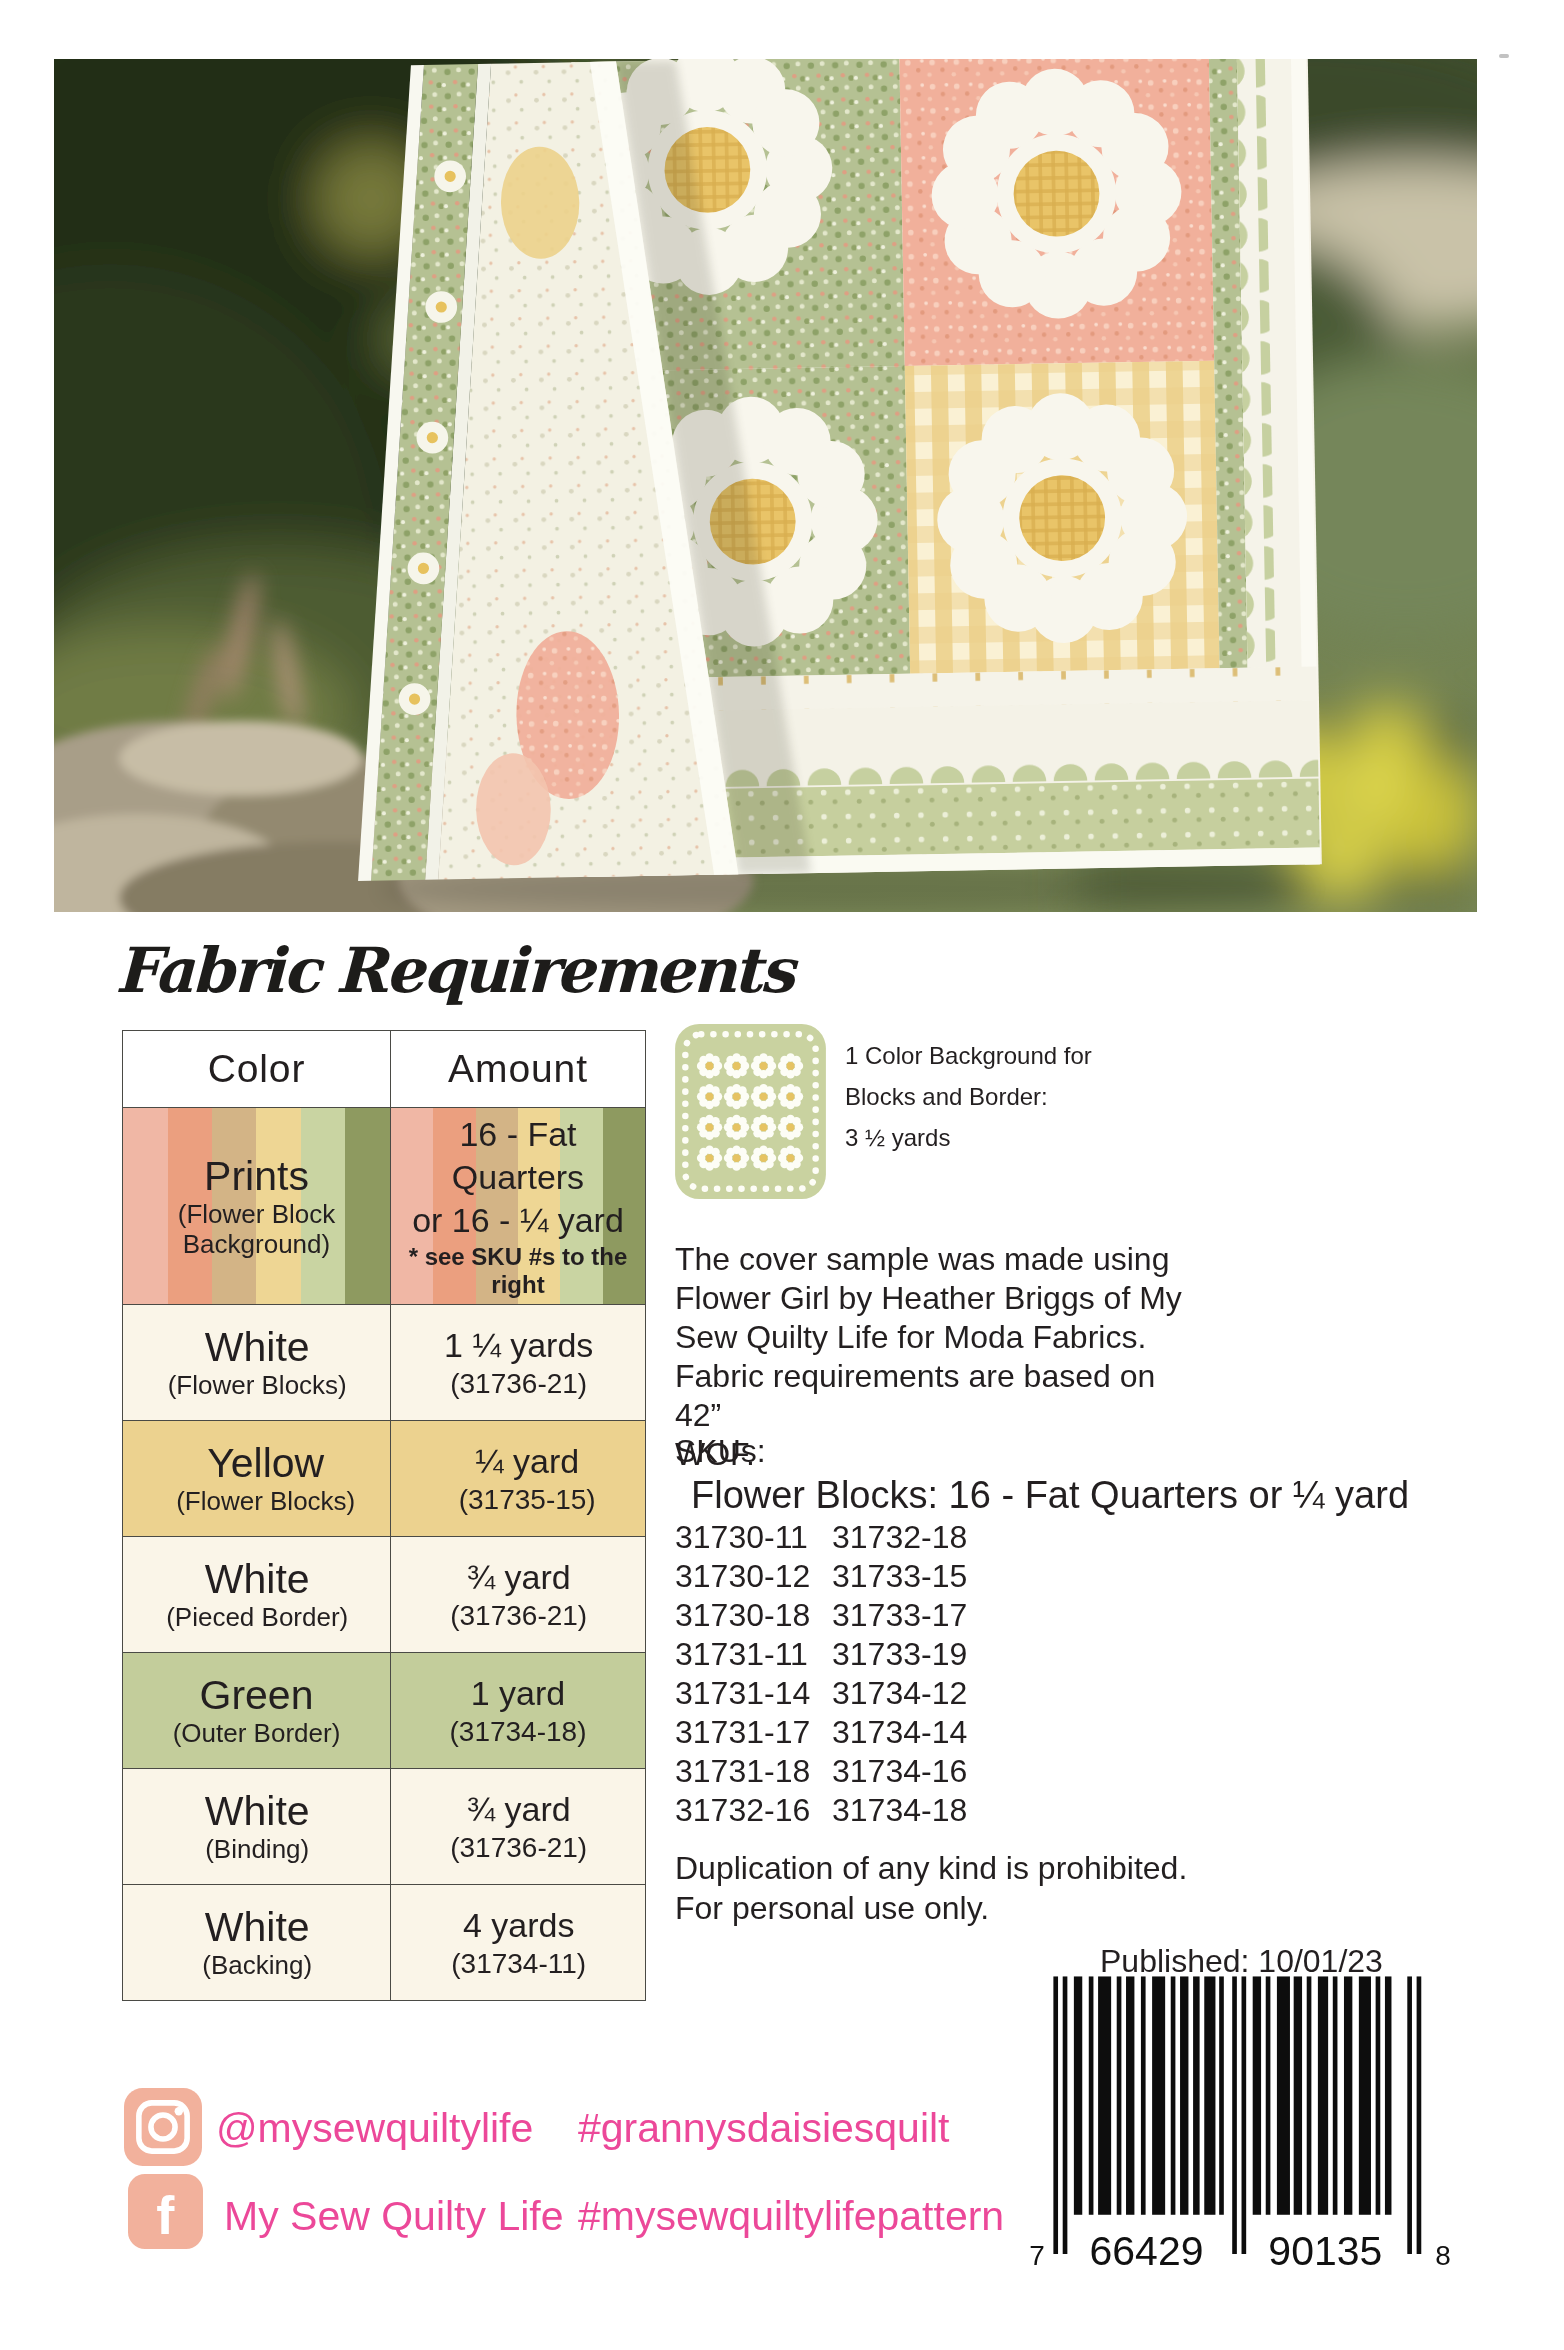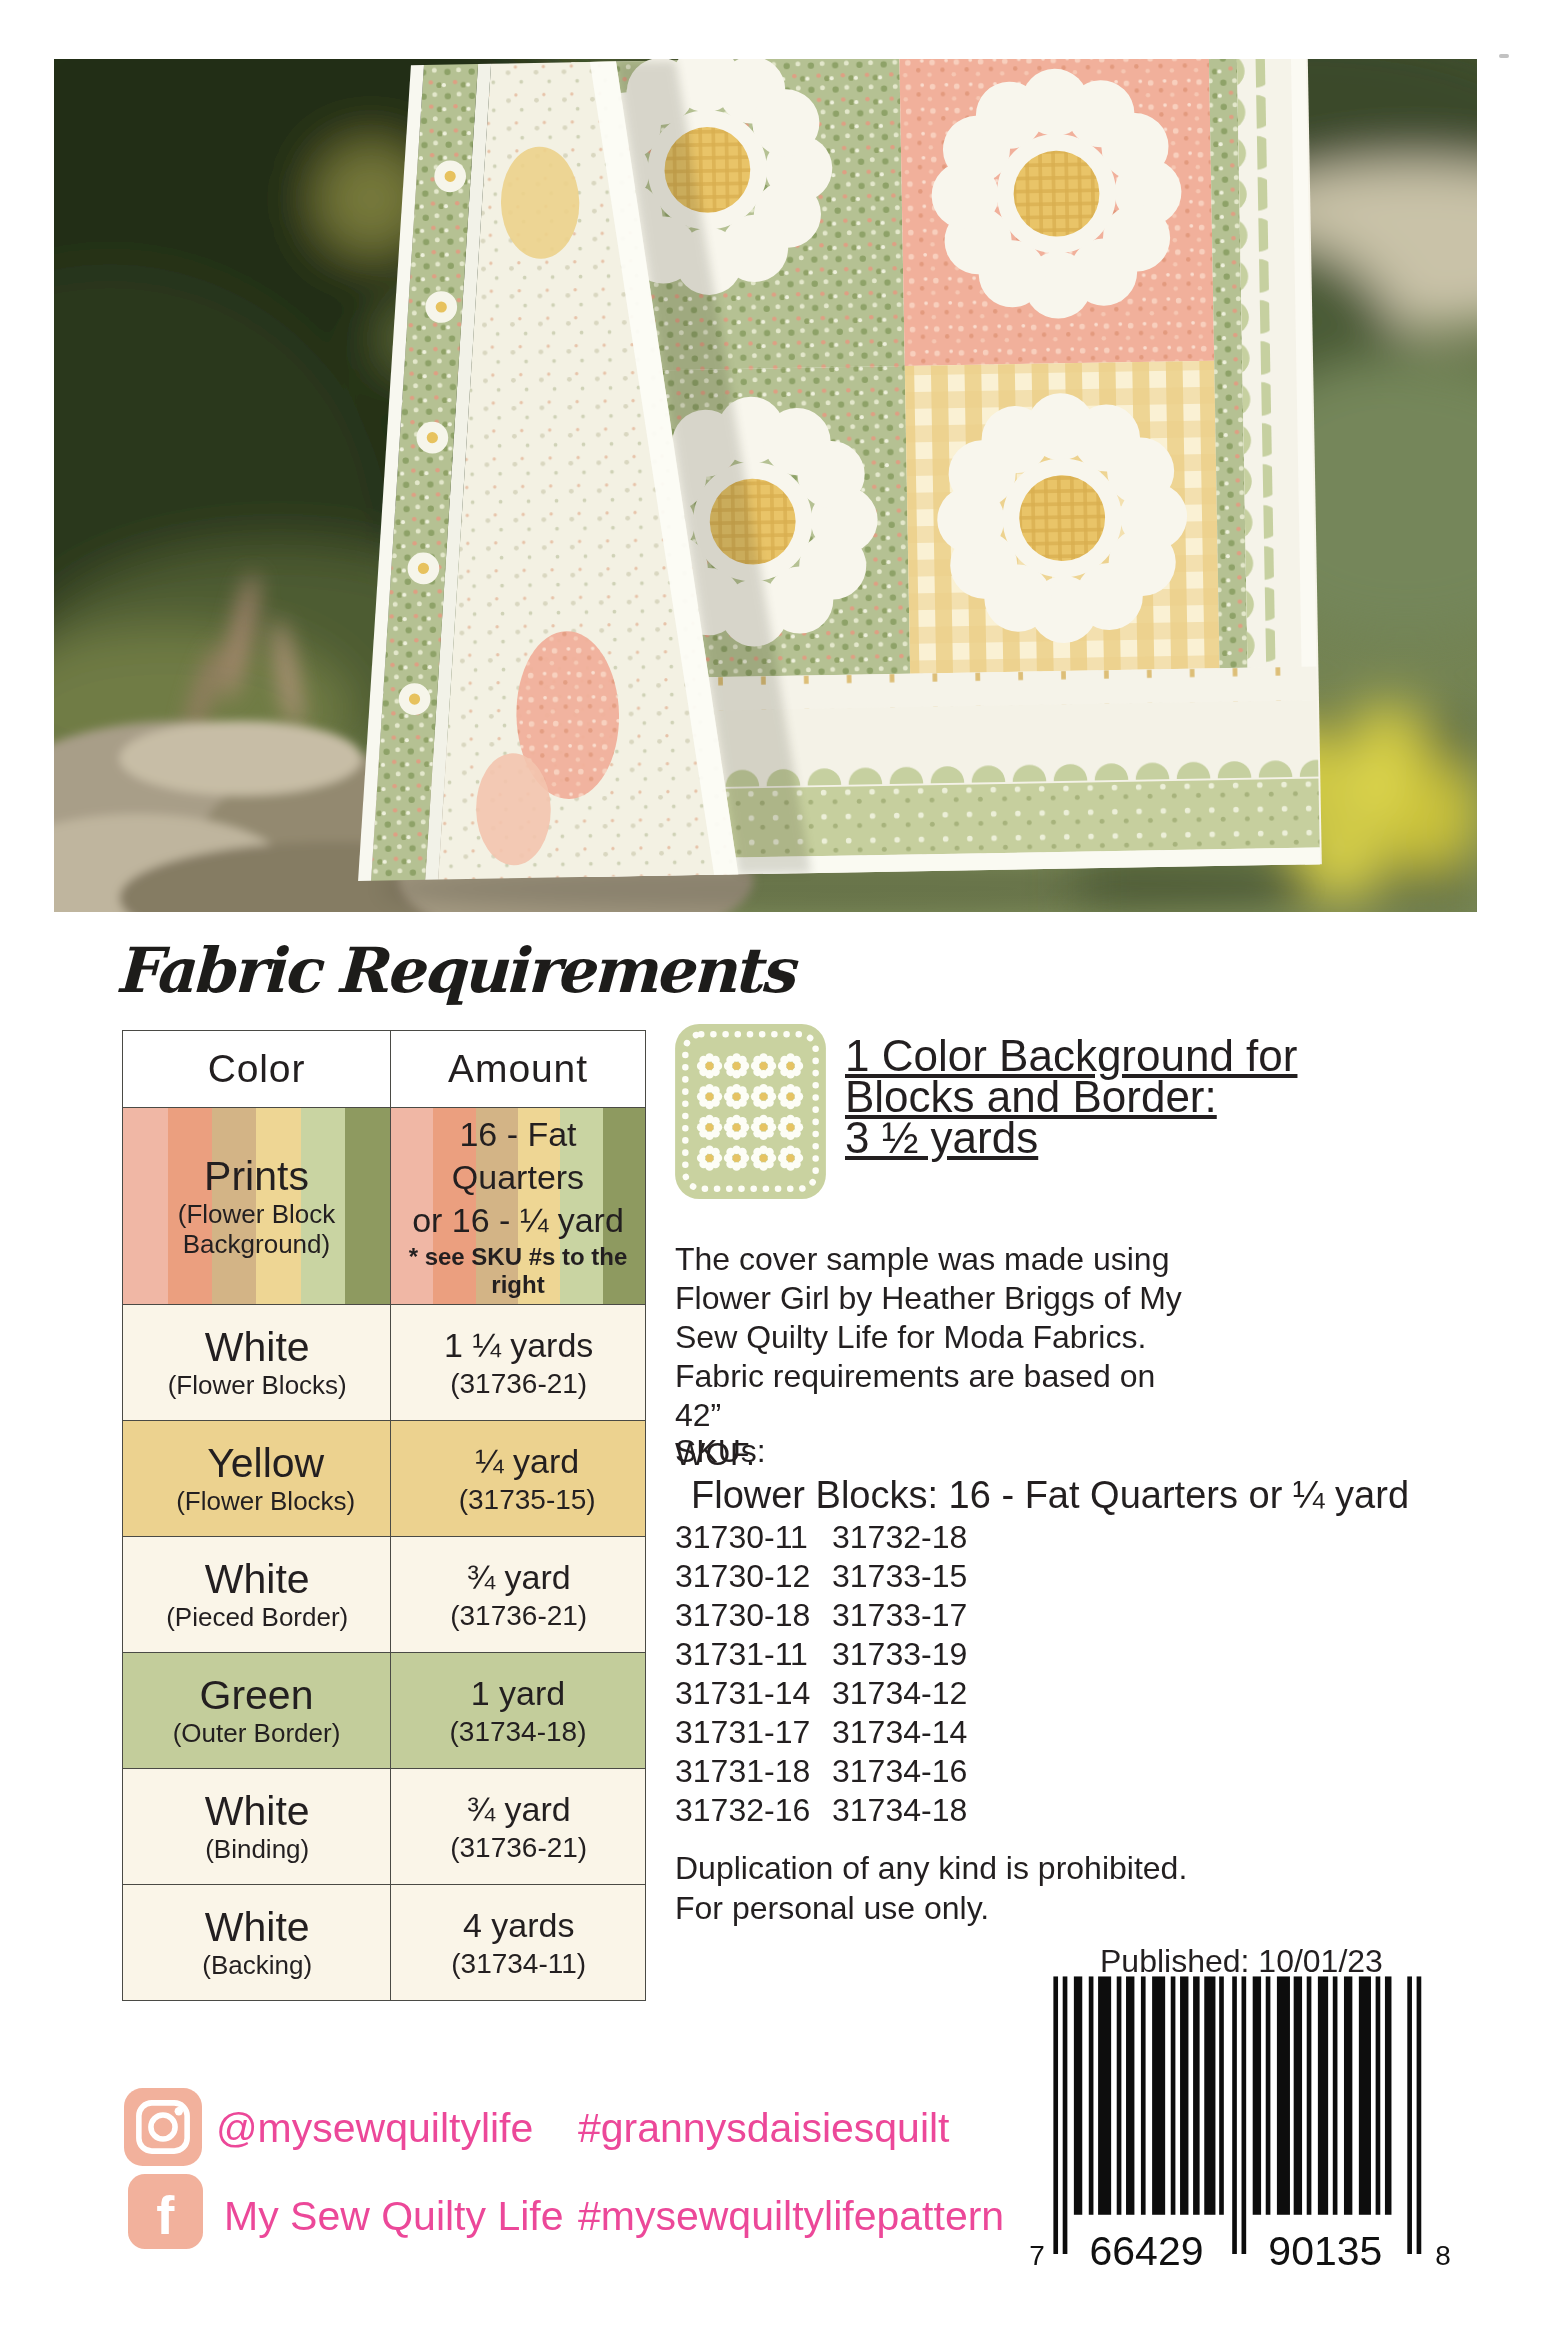--- a/index.html
+++ b/index.html
@@ -26,21 +26,21 @@
   .bg-cream{background:#faf5e8;padding-left:7px;}
   .bg-yellow{background:#ecd28f;padding-left:24px;}
   .bg-green{background:#c3cd9b;}
   .cname{font-size:41px;font-weight:500;line-height:45px;}
   .csub{font-size:26px;line-height:30px;}
   .camt{font-size:34px;line-height:43px;}
   .csku{font-size:28px;line-height:34px;}
   .cnote{font-size:24px;font-weight:bold;line-height:28px;margin-top:1.9px;}
   
   .swatch{position:absolute;left:675px;top:1024px;}
-  .bgnote{position:absolute;left:845px;top:1035px;font-size:44px;line-height:41px;white-space:pre-line;text-decoration:underline;}
+  .bgnote{position:absolute;left:845px;top:1035px;font-size:24px;line-height:41px;white-space:pre-line;}
   .covernote{position:absolute;left:675px;top:1212px;width:522px;font-size:32px;line-height:39px;white-space:pre-line;margin-top:28px;}
   .skus-label{position:absolute;left:675px;top:1433px;font-size:32px;}
   .skus-intro{position:absolute;left:675px;top:1474px;font-size:38px;margin-left:16px;}
   .sku-grid{position:absolute;left:675px;top:1518px;font-size:32px;line-height:39px;}
   .sku-row{display:flex;}
   .sku-c1{width:157px;}
   .legal{position:absolute;left:675px;top:1848px;font-size:32px;line-height:40px;}
   .published{position:absolute;left:1100px;top:1943px;font-size:32px;}
   
   .barcode{position:absolute;left:1016px;top:1969px;}

